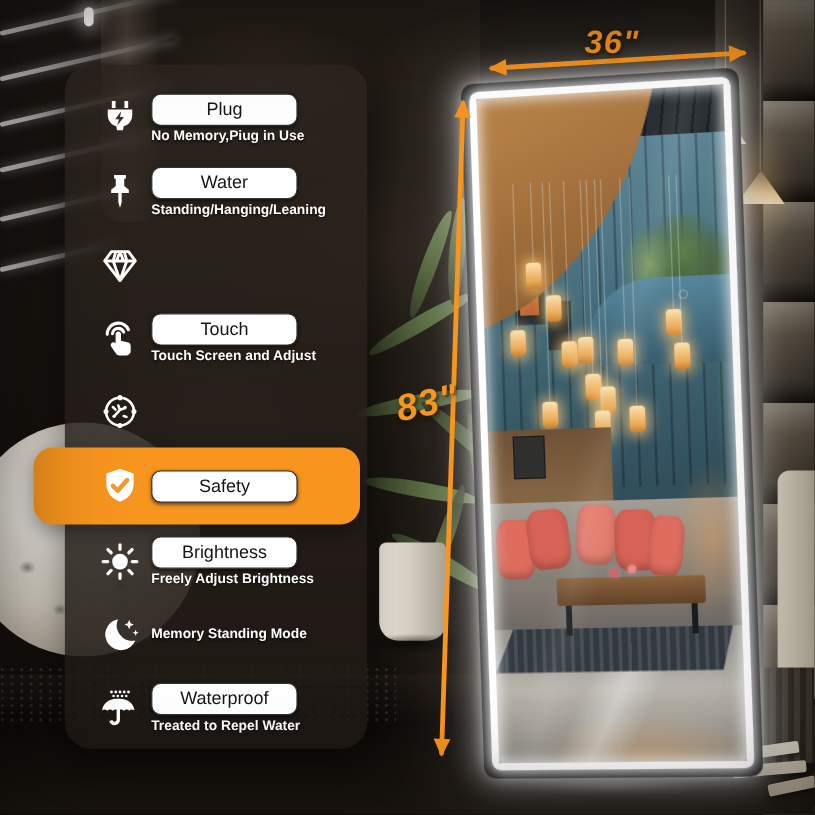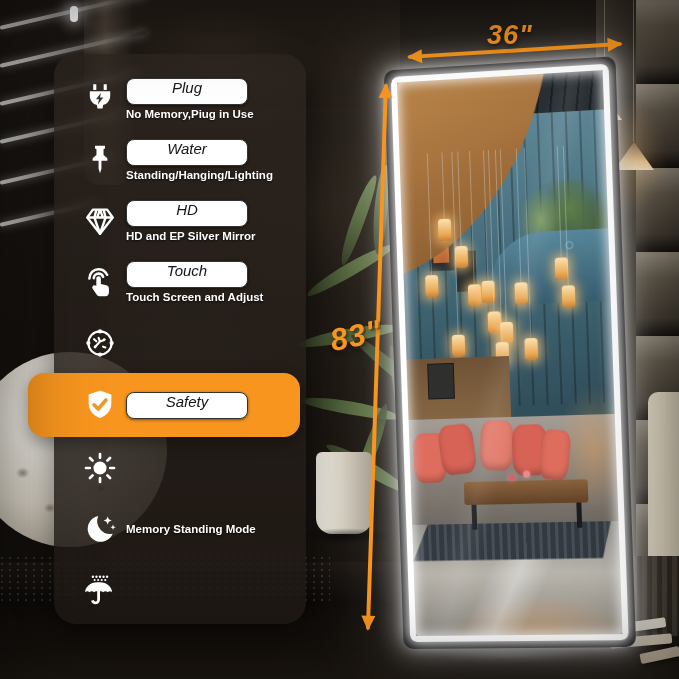--- a/index.html
+++ b/index.html
@@ -152,21 +152,21 @@
   .panel{position:absolute;left:54px;top:54px;width:252px;height:570px;z-index:10;
     border-radius:22px;background:linear-gradient(180deg,rgba(46,38,32,.82),rgba(32,26,22,.86));
     box-shadow:0 12px 34px rgba(0,0,0,.5);padding:14px 0 0 28px;box-sizing:border-box;}
   .feature-row{display:flex;align-items:center;height:61px;position:relative;}
   .feature-row.highlight{background:var(--accent);border-radius:16px;margin-left:-54px;padding-left:54px;
     margin-right:6px;height:64px;box-shadow:0 6px 16px rgba(0,0,0,.35);}
   .feature-icon{width:36px;height:36px;flex:0 0 36px;margin-right:8px;display:flex;align-items:center;justify-content:center;}
   .feature-icon svg{width:34px;height:34px;}
   .feature-text{display:flex;flex-direction:column;gap:3px;}
   .pill{width:120px;height:25px;background:#fff;border:1.5px solid #333;border-radius:8px;
-    display:flex;align-items:flex-start;justify-content:center;box-shadow:0 1px 3px rgba(0,0,0,.5);font-style:italic;}
+    display:flex;align-items:center;justify-content:center;box-shadow:0 1px 3px rgba(0,0,0,.5);}
   .pill-label{font-size:15px;color:#151515;}
   .feature-subtitle{font-size:11.5px;font-weight:bold;color:#fff;white-space:nowrap;
     text-shadow:0 1px 2px rgba(0,0,0,.7);}
 </style>
 </head>
 <body>
 
 <div class="stage">
 
   <div class="bg-rock"></div>
@@ -300,36 +300,30 @@
       <div class="feature-row">
       <span class="feature-icon">
           <svg viewBox="0 0 24 24" fill="#fff">
             <path d="M8.5 2h7v1.9l-1 .5v4.1l2.7 2.2v1.9H13v5.5L12 21.4l-1-3.3v-5.5H6.8v-1.9l2.7-2.2V4.4l-1-.5z"></path>
           </svg>
         </span>
       <div class="feature-text">
         <div class="pill">
           <span class="pill-label">Water</span>
         </div>
-        <div class="feature-subtitle">Standing/Hanging/Lighting</div>
+        <div class="feature-subtitle">Standing/Hanging/Leaning</div>
       </div>
     </div>
       <div class="feature-row">
       <span class="feature-icon">
           <svg viewBox="0 0 24 24" fill="none" stroke="#fff" stroke-width="1.7" stroke-linejoin="round">
             <path d="M7 4h10l4 5.5L12 21 3 9.5z"></path>
             <path d="M3 9.5h18M9.5 4 8 9.5 12 21l4-11.5L14.5 4M12 4l-2 5.5M12 4l2 5.5"></path>
           </svg>
         </span>
-      <div class="feature-text">
-        <div class="pill">
-          <span class="pill-label">HD</span>
-        </div>
-        <div class="feature-subtitle">HD and EP Silver Mirror</div>
-      </div>
     </div>
       <div class="feature-row">
       <span class="feature-icon">
           <svg viewBox="0 0 24 24">
             <g fill="none" stroke="#fff" stroke-width="1.8" stroke-linecap="round">
               <path d="M4.5 9.5A6.5 6.5 0 0 1 11 3c2.6 0 4.9 1.6 6 3.9"></path>
               <path d="M7.6 9.3A3.4 3.4 0 0 1 11 6.1c1.4 0 2.7.9 3.2 2.2"></path>
             </g>
             <path fill="#fff" d="M11 7.9c.9 0 1.6.7 1.6 1.6v3.9l3.9.9c1.1.2 1.8 1.1 1.8 2.2v3.1c0 1.3-1.1 2.4-2.4 2.4h-4.3c-.8 0-1.6-.4-2-1.1l-2.8-4.1c-.5-.8-.3-1.8.5-2.3.6-.4 1.5-.3 2 .2l.1.2V9.5c0-.9.7-1.6 1.6-1.6z"></path>
           </svg>
@@ -370,20 +364,26 @@
     </div>
       <div class="feature-row">
       <span class="feature-icon">
           <svg viewBox="0 0 24 24">
             <circle cx="12" cy="12" r="4.6" fill="#fff"></circle>
             <g stroke="#fff" stroke-width="1.9" stroke-linecap="round">
               <path d="M12 2.1v2.7M12 19.2v2.7M2.1 12h2.7M19.2 12h2.7M4.9 4.9l1.9 1.9M17.2 17.2l1.9 1.9M19.1 4.9l-1.9 1.9M6.8 17.2l-1.9 1.9"></path>
             </g>
           </svg>
         </span>
+      <div class="feature-text">
+        <div class="pill">
+          <span class="pill-label">Brightness</span>
+        </div>
+        <div class="feature-subtitle">Freely Adjust Brightness</div>
+      </div>
     </div>
       <div class="feature-row">
       <span class="feature-icon">
           <svg viewBox="0 0 24 24" fill="#fff">
             <path d="M10.8 2.8A9.2 9.2 0 1 0 21 15.4 9.2 9.2 0 0 1 10.8 2.8z"></path>
             <path d="m17.4 3.2.8 2 2 .8-2 .8-.8 2-.8-2-2-.8 2-.8zM21.2 8.9l.5 1.4 1.4.5-1.4.5-.5 1.4-.5-1.4-1.4-.5 1.4-.5z"></path>
           </svg>
         </span>
       <div class="feature-text">
         <div class="feature-subtitle">Memory Standing Mode</div>
@@ -399,16 +399,22 @@
               <circle cx="14.5" cy="2.6" r="0.85"></circle>
               <circle cx="17" cy="2.6" r="0.85"></circle>
               <circle cx="8.2" cy="4.9" r="0.75"></circle>
               <circle cx="10.7" cy="4.9" r="0.75"></circle>
               <circle cx="13.2" cy="4.9" r="0.75"></circle>
               <circle cx="15.7" cy="4.9" r="0.75"></circle>
             </g>
             <path d="M12 6.6c4.8 0 8.3 3.2 8.5 6.9-.9-.8-2.2-.8-3 .1-.9-1-2.4-1-3.3 0-.6-.7-1.4-.9-2.2-.7v5.9c0 1.9-1.4 3.3-3.2 3.3-1.5 0-2.8-1-3.1-2.5l1.9-.5c.1.6.6 1 1.2 1 .7 0 1.2-.5 1.2-1.3v-5.9c-.8-.2-1.6 0-2.2.7-.9-1-2.4-1-3.3 0-.8-.9-2.1-.9-3-.1.2-3.7 3.7-6.9 8.5-6.9z"></path>
           </svg>
         </span>
+      <div class="feature-text">
+        <div class="pill">
+          <span class="pill-label">Waterproof</span>
+        </div>
+        <div class="feature-subtitle">Treated to Repel Water</div>
+      </div>
     </div>
     </div>
 
 </div>
 
 </body></html>

